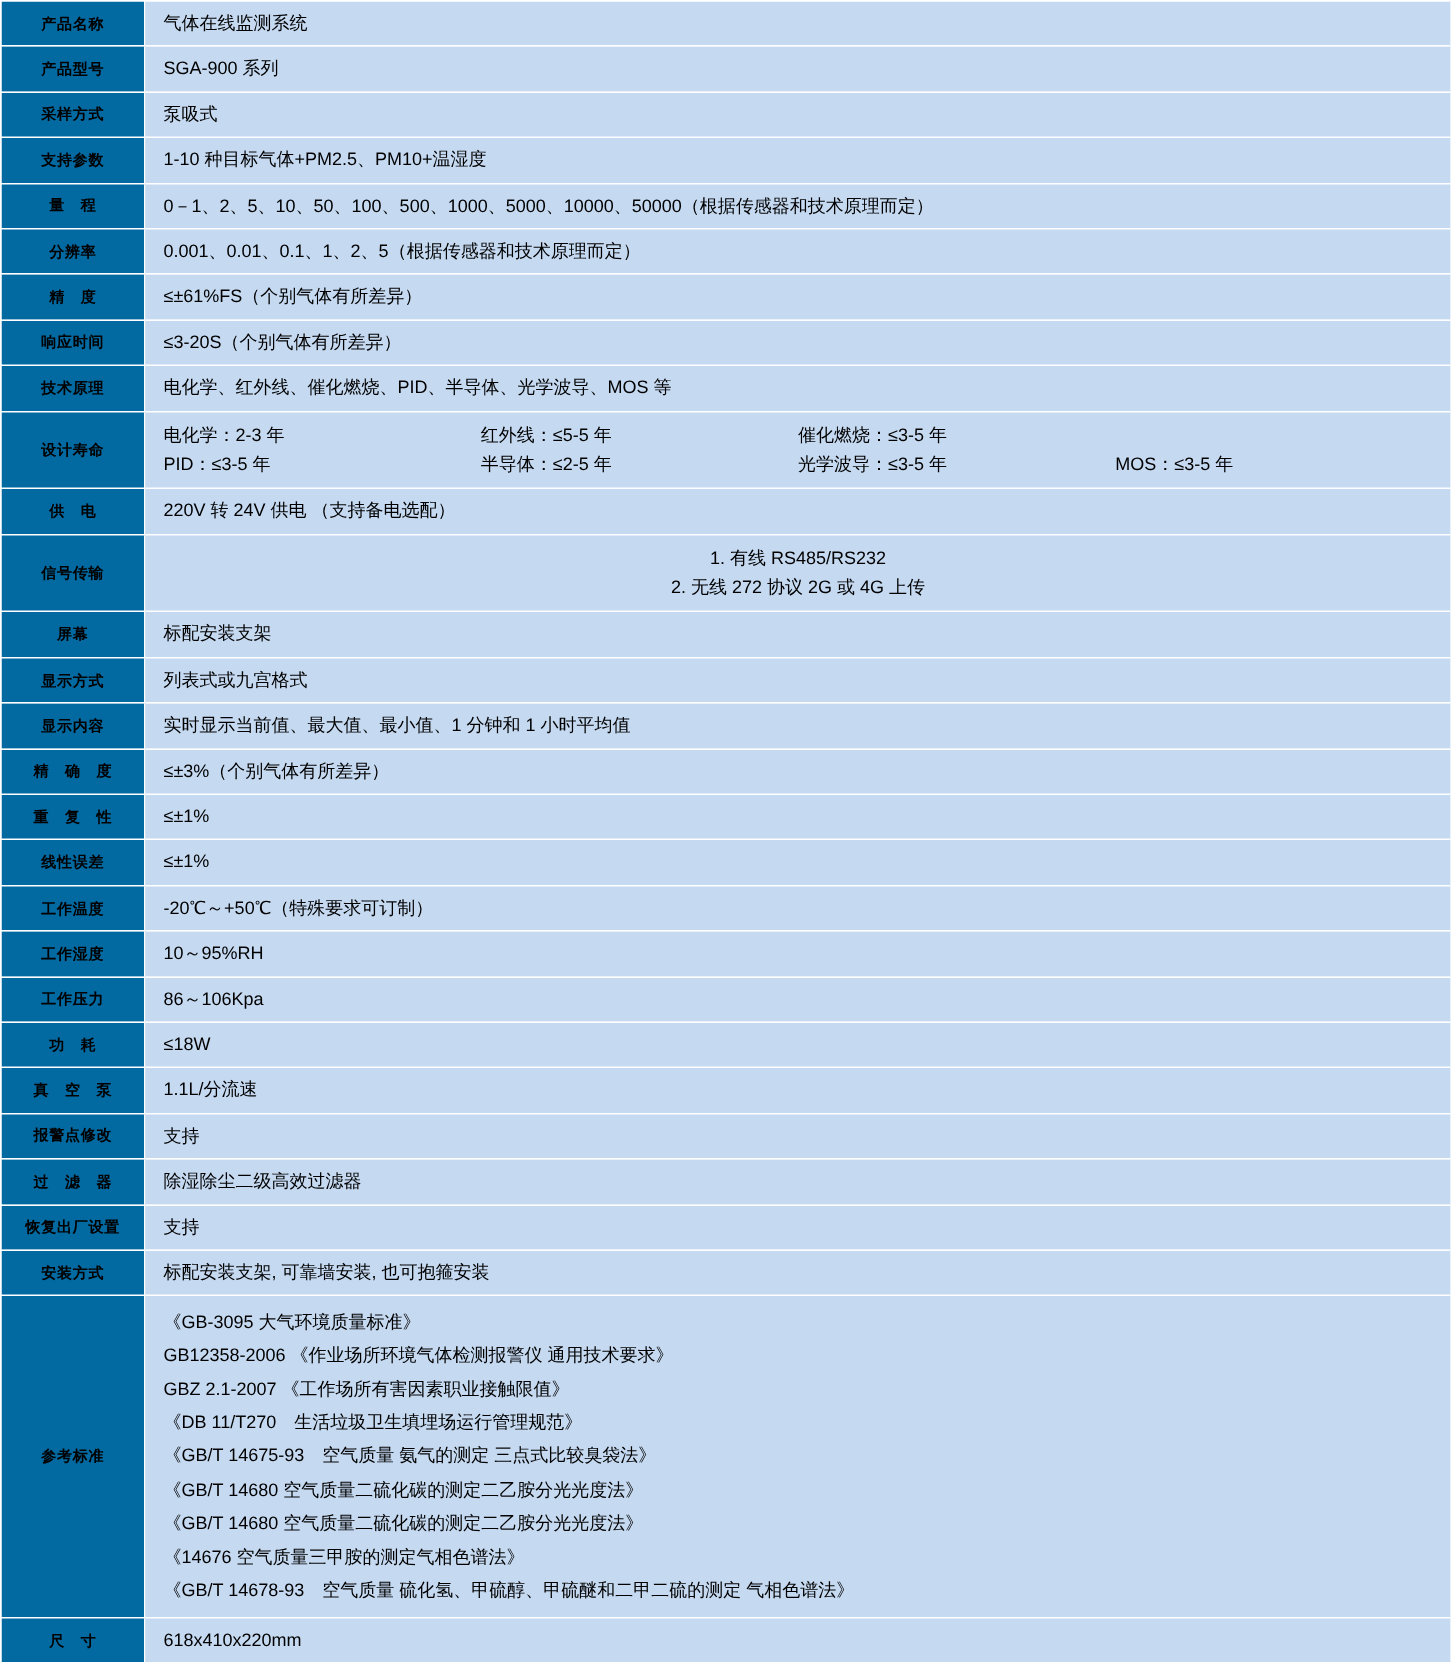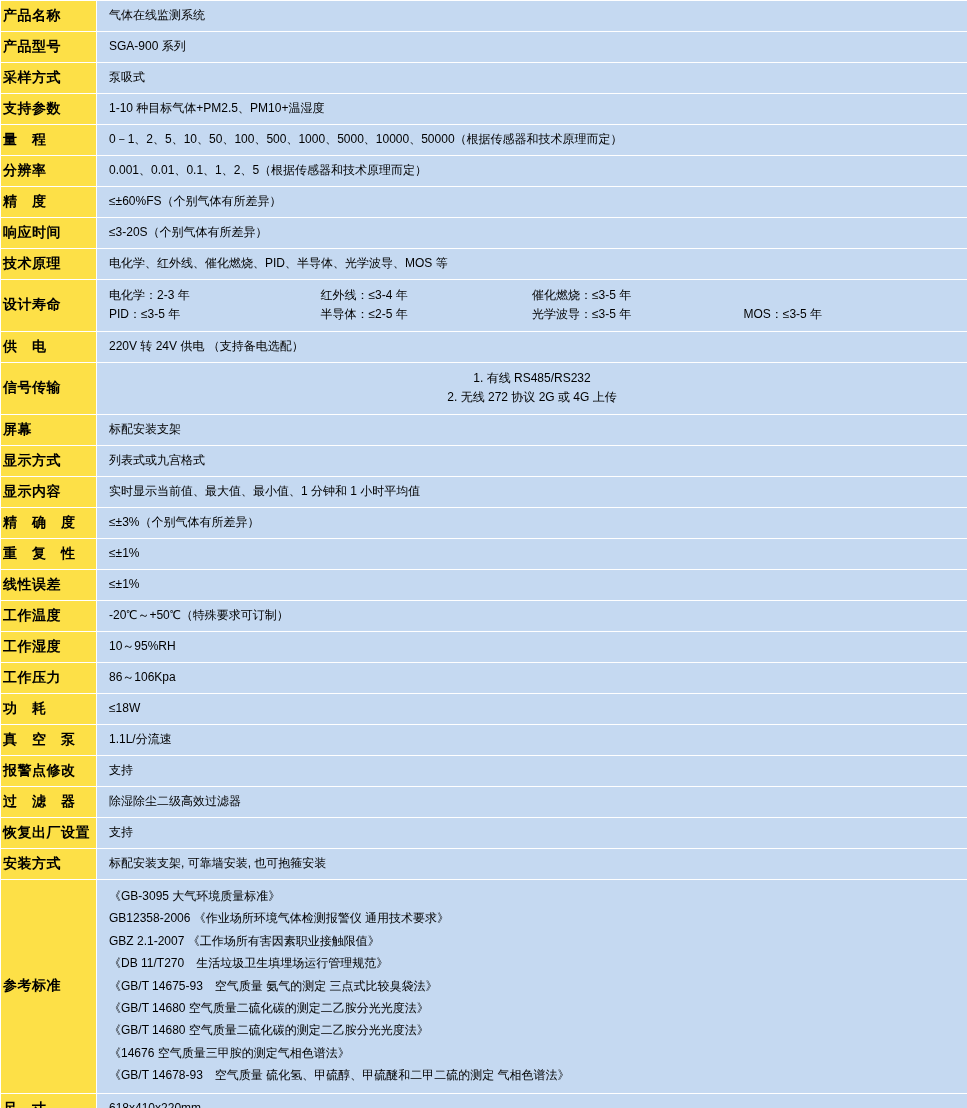--- a/index.html
+++ b/index.html
@@ -22,25 +22,26 @@
     width: 967px;
     table-layout: fixed;
   }
   table.spec col.c-label { width: 96px; }
   table.spec col.c-value { width: 871px; }
   table.spec td {
     border: 1px solid #ffffff;
     vertical-align: middle;
   }
   td.label {
-    background: #fde047;
+    background: #0369a1;
     font-weight: bold;
+    text-align: center;
     color: #000000;
     padding: 6px 2px;
-    font-size: 14px;
+    font-size: 10px;
     letter-spacing: 0.5px;
   }
   td.value {
     background: #c5d9f1;
     padding: 6px 12px;
     font-size: 12px;
     line-height: 1.45;
   }
   .lines div {
     padding: 1px 0;
@@ -94,37 +95,37 @@
         <tr>
           <td class="label">量　程</td>
           <td class="value">0－1、2、5、10、50、100、500、1000、5000、10000、50000（根据传感器和技术原理而定）</td>
         </tr>
         <tr>
           <td class="label">分辨率</td>
           <td class="value">0.001、0.01、0.1、1、2、5（根据传感器和技术原理而定）</td>
         </tr>
         <tr>
           <td class="label">精　度</td>
-          <td class="value">≤±60%FS（个别气体有所差异）</td>
+          <td class="value">≤±61%FS（个别气体有所差异）</td>
         </tr>
         <tr>
           <td class="label">响应时间</td>
           <td class="value">≤3-20S（个别气体有所差异）</td>
         </tr>
         <tr>
           <td class="label">技术原理</td>
           <td class="value">电化学、红外线、催化燃烧、PID、半导体、光学波导、MOS 等</td>
         </tr>
         <tr>
           <td class="label">设计寿命</td>
           <td class="value">
             <div class="life-grid">
               <div class="life-row">
                 <div class="life-cell">电化学：2-3 年</div>
-                <div class="life-cell">红外线：≤3-4 年</div>
+                <div class="life-cell">红外线：≤5-5 年</div>
                 <div class="life-cell">催化燃烧：≤3-5 年</div>
                 <div class="life-cell"></div>
               </div>
               <div class="life-row">
                 <div class="life-cell">PID：≤3-5 年</div>
                 <div class="life-cell">半导体：≤2-5 年</div>
                 <div class="life-cell">光学波导：≤3-5 年</div>
                 <div class="life-cell">MOS：≤3-5 年</div>
               </div>
             </div>

